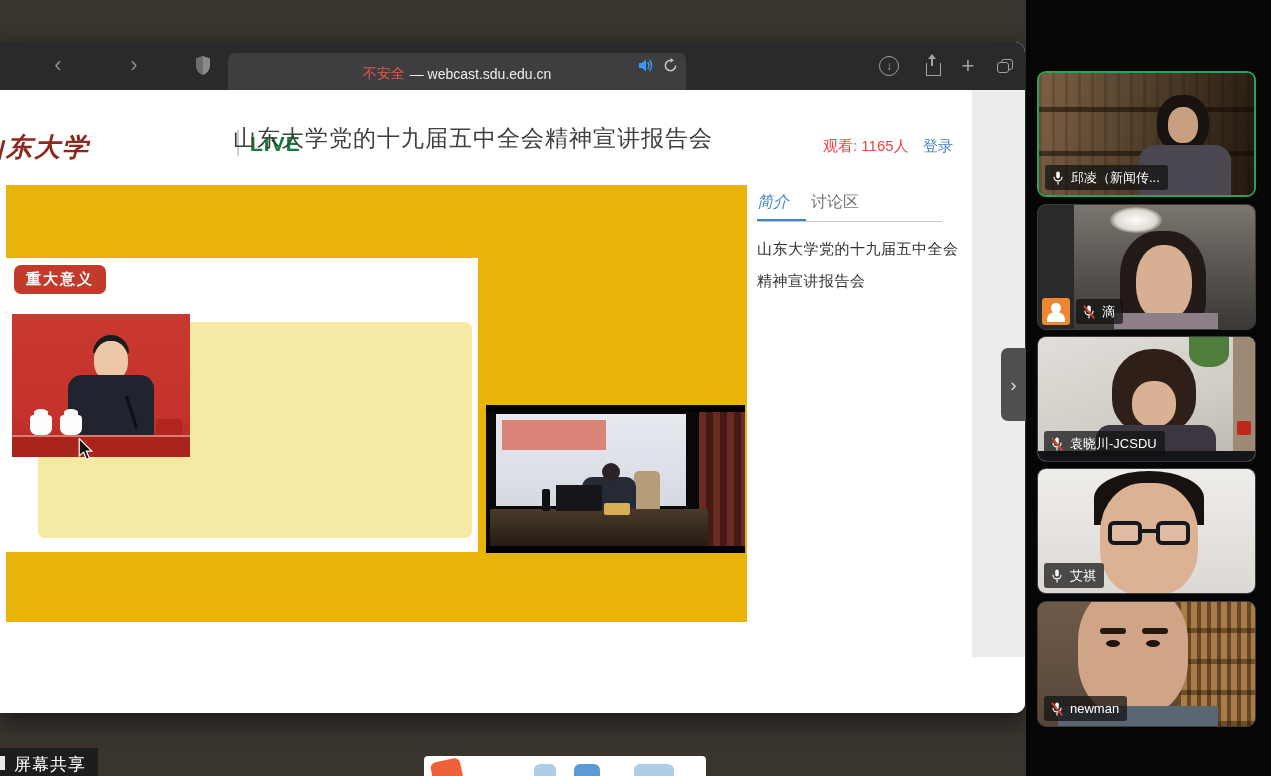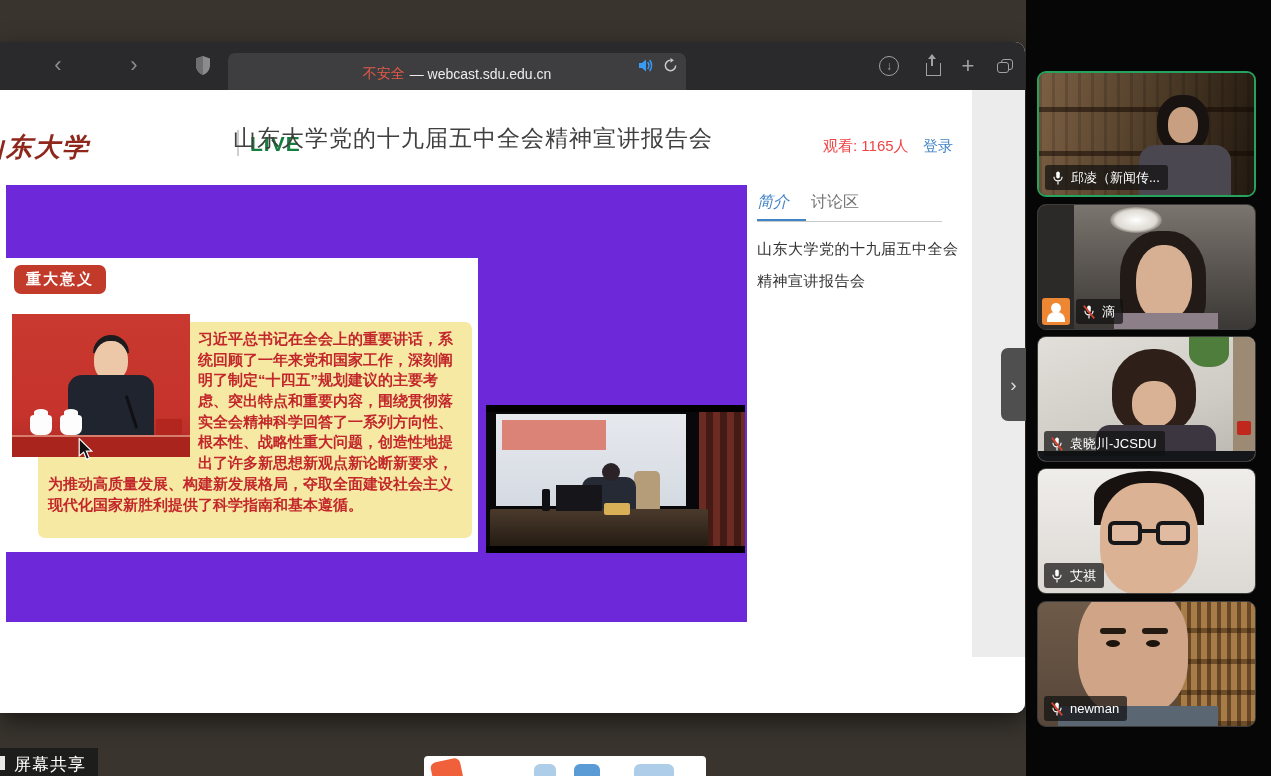--- a/index.html
+++ b/index.html
@@ -44,21 +44,21 @@
            font-style:italic; font-weight:bold; font-size:26px; color:#8e271c; letter-spacing:2px; }
   .brand-sep { position:absolute; left:237px; top:40px; width:2px; height:26px; background:#cfcfcf; }
   .brand-live { position:absolute; left:250px; top:42px; font-size:21px; font-weight:bold;
                 color:#15803d; letter-spacing:1px; }
   .page-title { position:absolute; left:233px; top:33px; width:500px; font-size:23px;
                 color:#404040; letter-spacing:1px; white-space:nowrap; }
   .viewers { position:absolute; left:823px; top:47px; font-size:15px; color:#ef4444; }
   .login { position:absolute; left:923px; top:47px; font-size:15px; color:#4184c6; cursor:pointer; }
 
   
-  .player { position:absolute; left:6px; top:95px; width:741px; height:437px; background:#6d28d9; }
+  .player { position:absolute; left:6px; top:95px; width:741px; height:437px; background:#eab308;font-family:Liberation Mono, monospace; }
   .slide { position:absolute; left:0; top:73px; width:472px; height:294px; background:#fff; }
   .slide-badge { position:absolute; left:8px; top:7px; width:92px; height:29px; background:#c13a2a;
                  border-radius:7px; color:#fff; font-size:15px; font-weight:bold;
                  display:flex; align-items:center; justify-content:center; letter-spacing:2px; }
   .yellow-box { position:absolute; left:32px; top:64px; width:434px; height:216px;
                 background:#f6e9a4; border-radius:7px; padding:7px 10px 8px 10px;
                 color:#c3272b; font-weight:bold; font-size:15px; line-height:1.38; }
   .float-spacer { float:left; width:150px; height:128px; }
 
   
@@ -258,21 +258,20 @@
 
       <div class="page-title">山东大学党的十九届五中全会精神宣讲报告会</div>
       <div class="viewers">观看: 1165人</div>
       <div class="login">登录</div>
 
       <div class="player">
         <div class="slide">
           <div class="slide-badge">重大意义</div>
           <div class="yellow-box">
             <span class="float-spacer"></span>
-            <span>习近平总书记在全会上的重要讲话，系统回顾了一年来党和国家工作，深刻阐明了制定“十四五”规划建议的主要考虑、突出特点和重要内容，围绕贯彻落实全会精神科学回答了一系列方向性、根本性、战略性重大问题，创造性地提出了许多新思想新观点新论断新要求，为推动高质量发展、构建新发展格局，夺取全面建设社会主义现代化国家新胜利提供了科学指南和基本遵循。</span>
           </div>
           <div class="photo">
             <div class="hair"></div>
             <div class="face"></div>
             <div class="body"></div>
             <div class="mic"></div>
             <div class="flag"></div>
             <div class="desk"></div>
             <div class="cup1"></div>
             <div class="cup2"></div>

